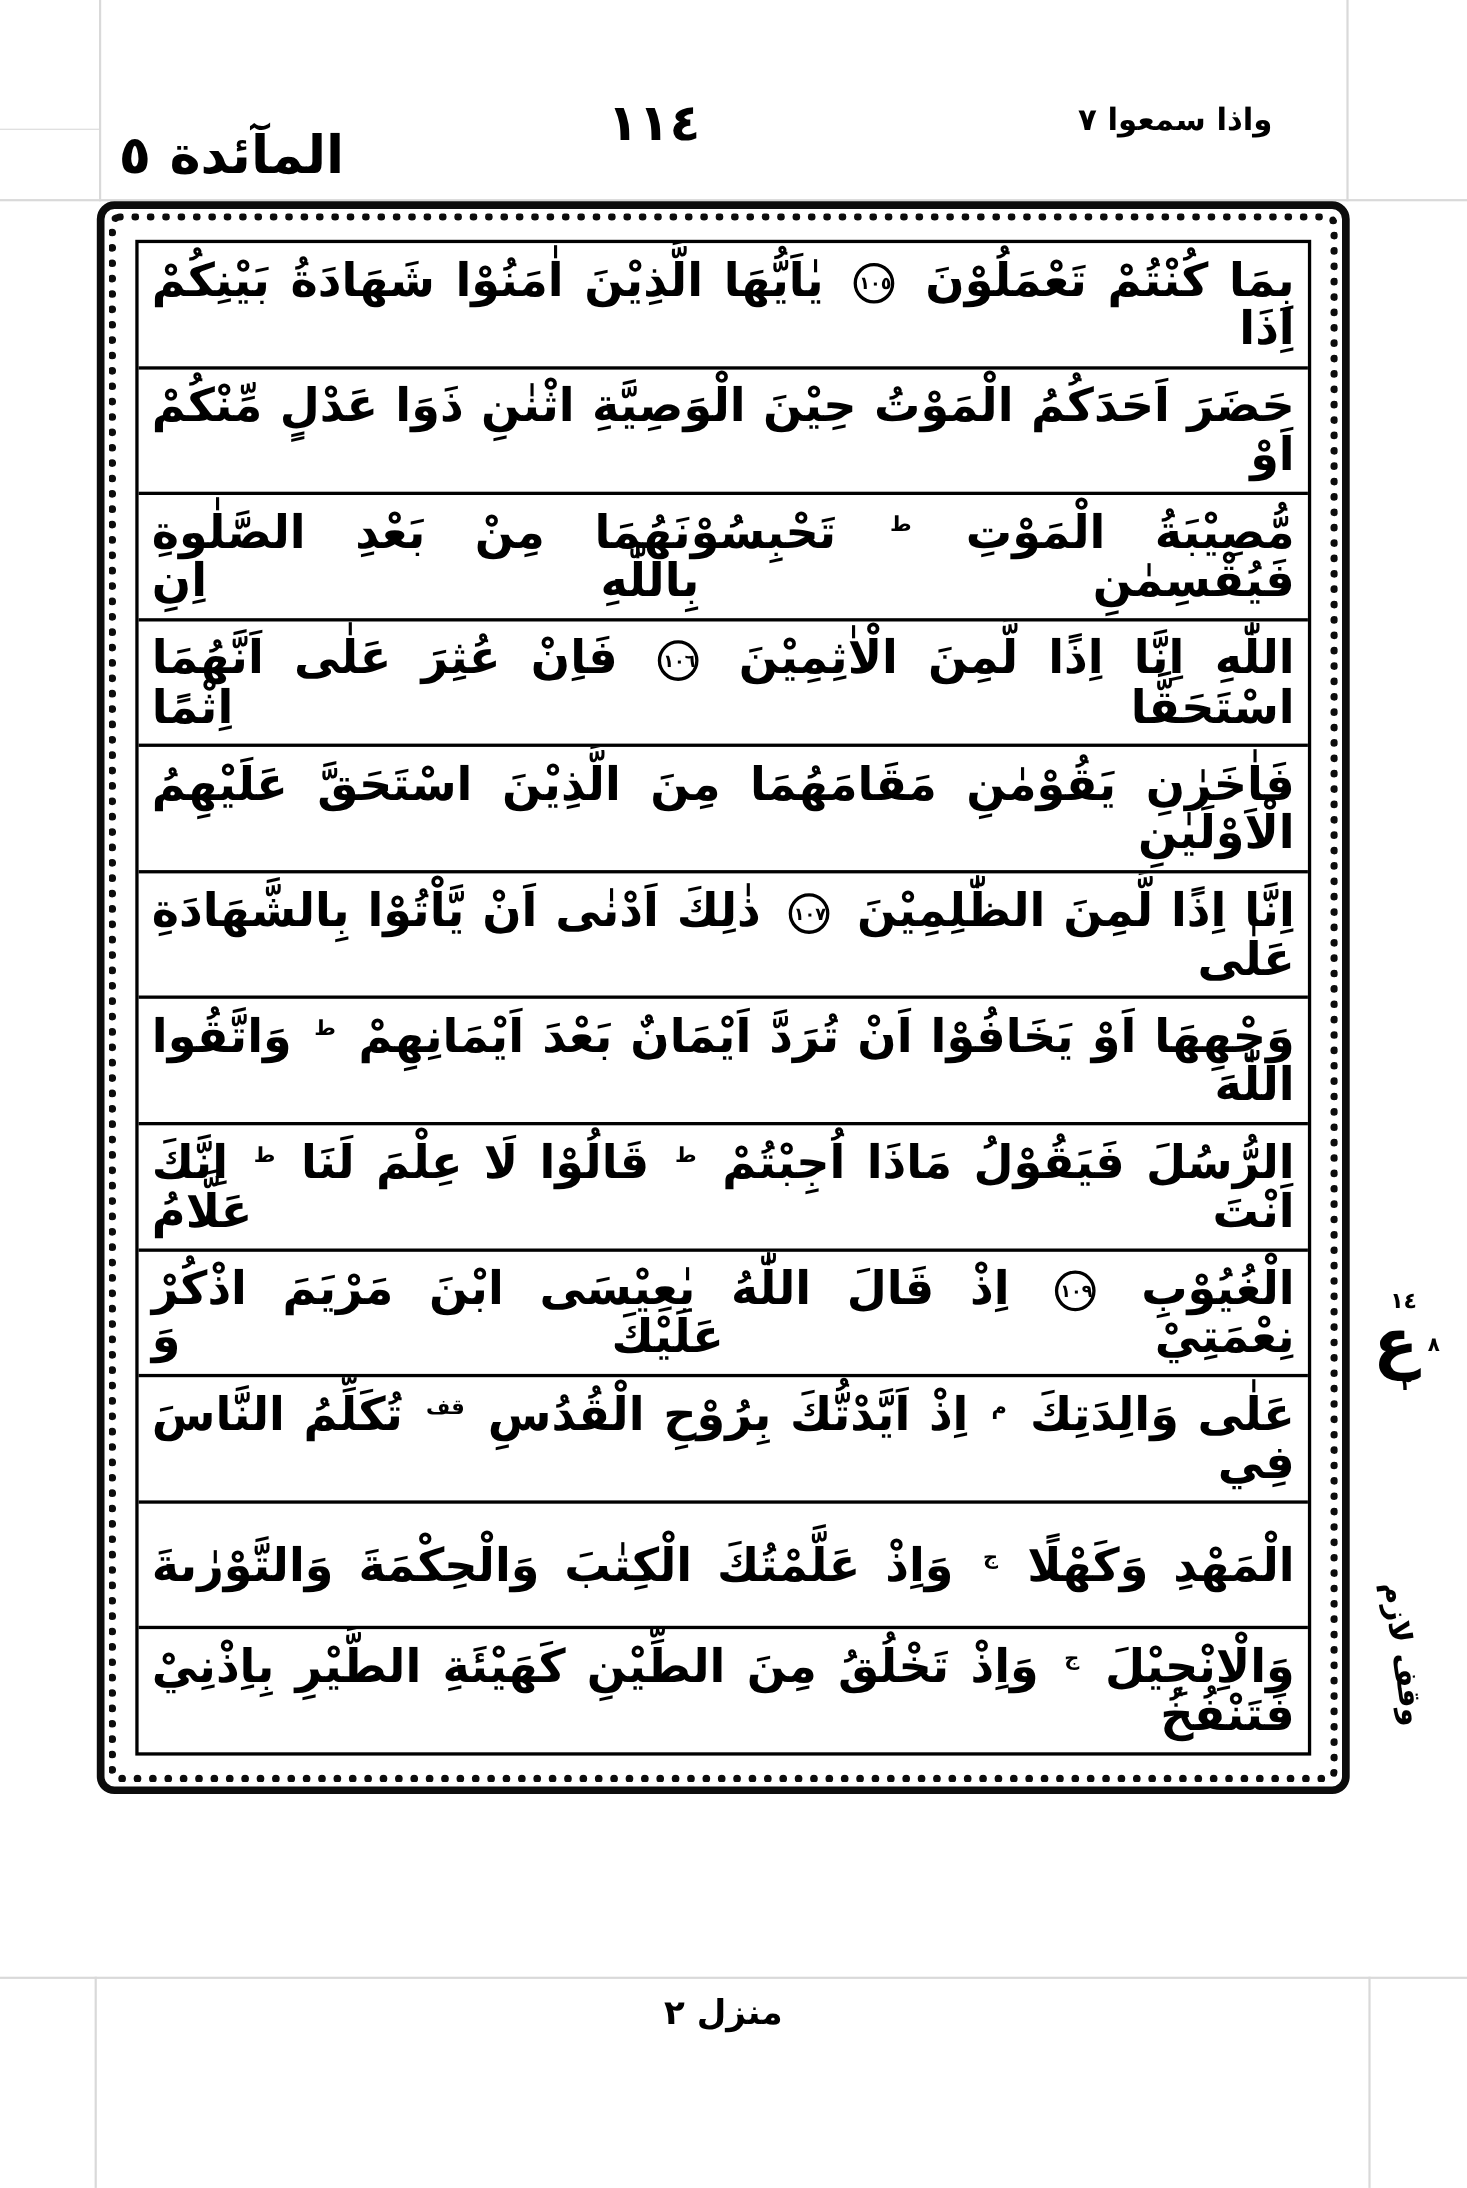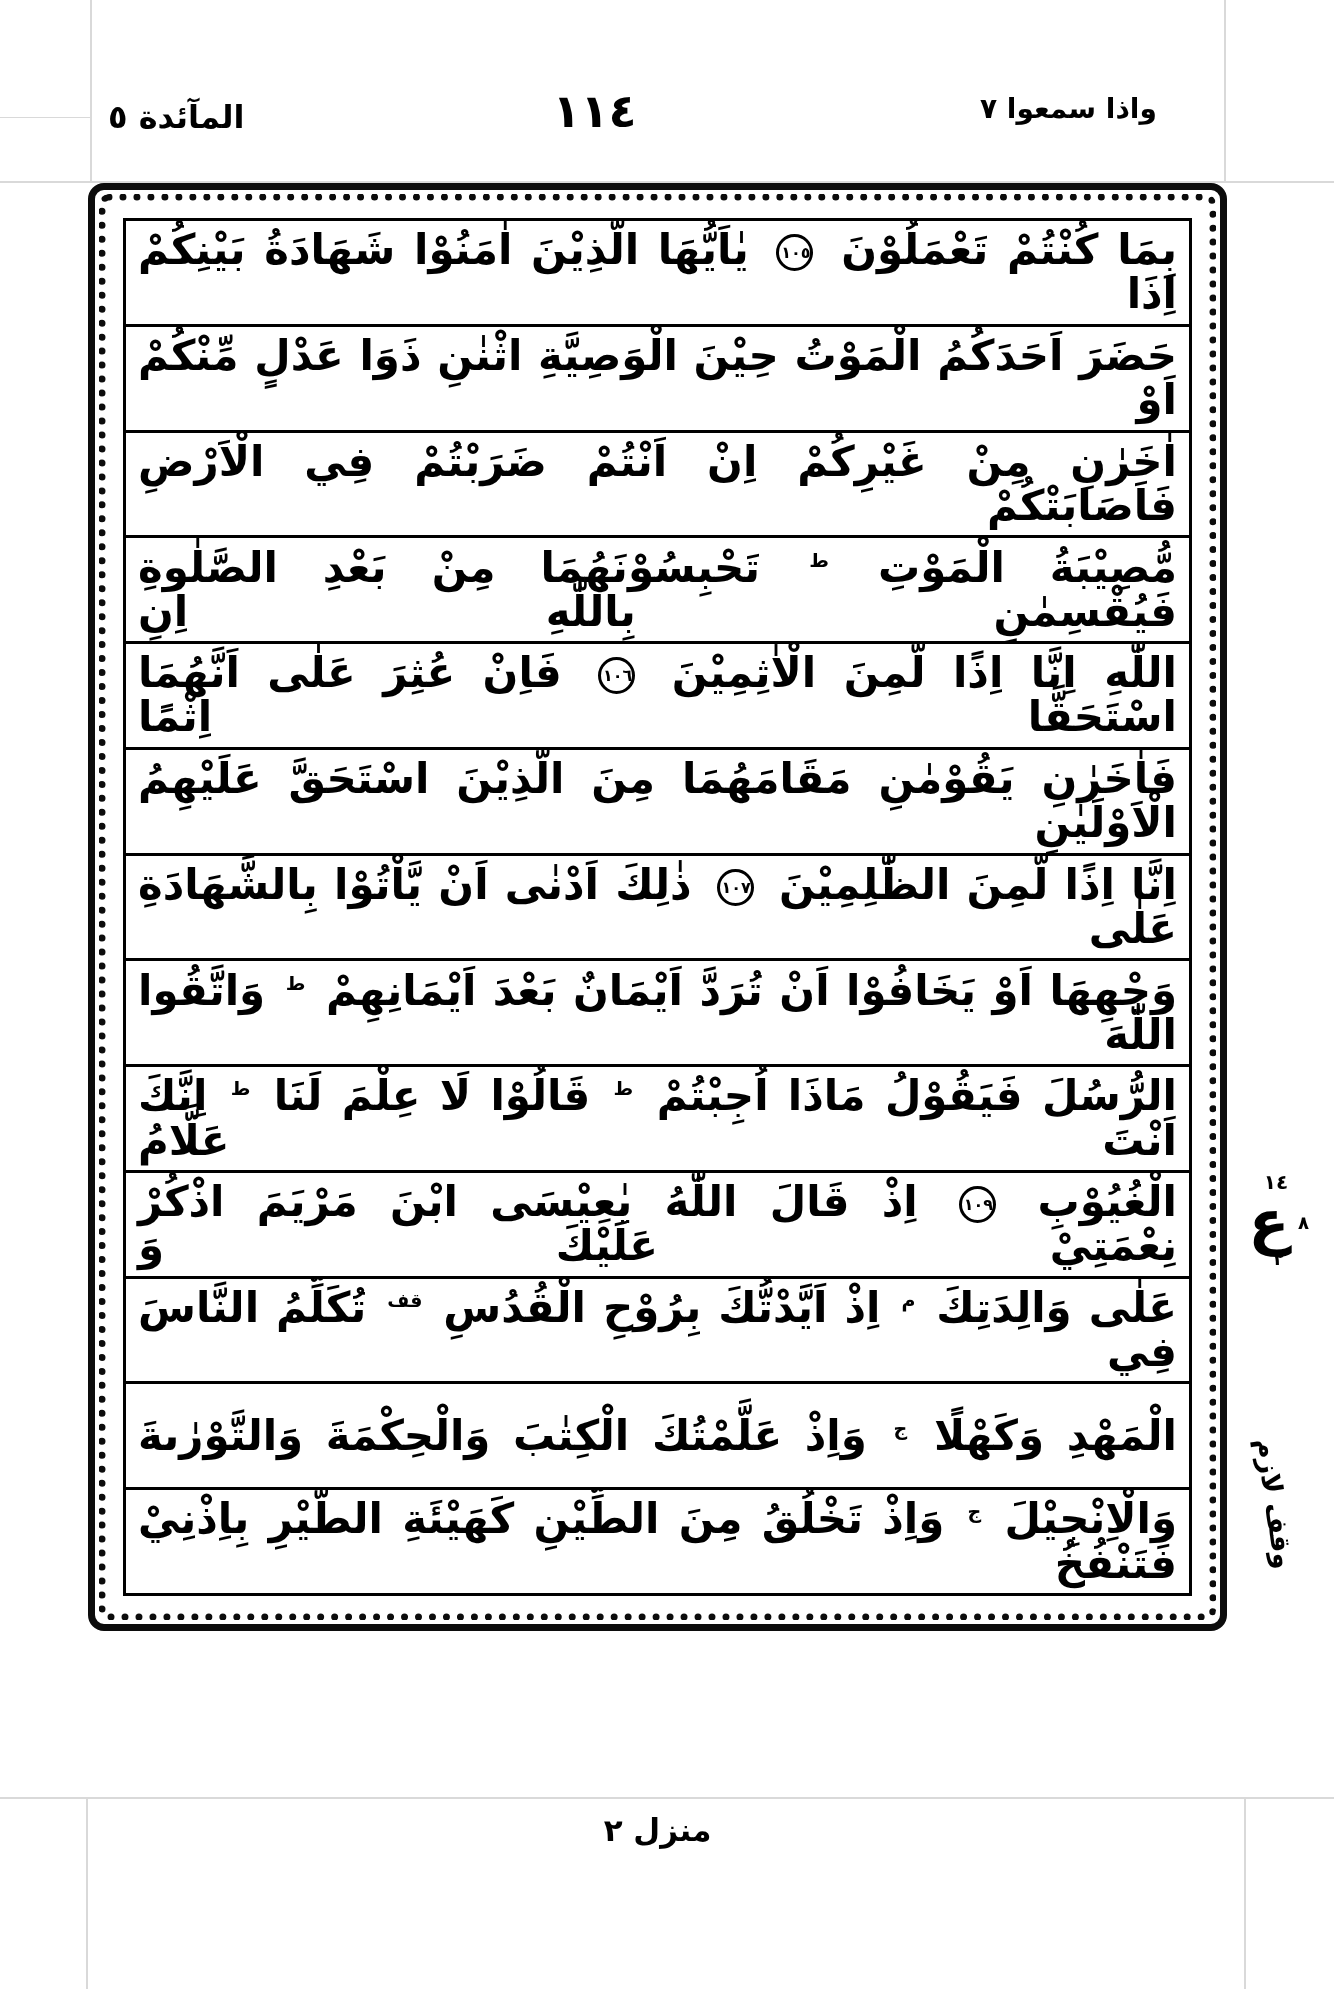--- a/index.html
+++ b/index.html
@@ -8,21 +8,21 @@
     position:relative;
     width:1334px; height:1989px;
     font-family:"DejaVu Sans", sans-serif;
     color:#000;
     overflow:hidden;
   }
   .scanline { position:absolute; background:#d9d9d9; }
 
   
   .hdr { position:absolute; font-weight:700; direction:rtl; white-space:nowrap; }
-  .surah-title { left:108px; top:98px; font-size:32px; }
+  .surah-title { left:108px; top:113px; font-size:48px; }
   .page-number { left:0; top:84px; width:1189px; text-align:center; font-size:46px; letter-spacing:2px; }
   .juz-title   { left:980px; top:92px; width:228px; text-align:left; font-size:28px; }
 
   
   .frame-outer {
     position:absolute; left:88px; top:183px; width:1139px; height:1448px;
     border:7px solid #0c0c0c; border-radius:16px; background:#fff;
   }
   .frame-beads {
     position:absolute; inset:4px;
@@ -85,23 +85,20 @@
 <div class="frame-outer">
   <div class="frame-beads">
     <div class="frame-inner">
         <div class="row">
           <div class="row-text"><span class="seg">بِمَا كُنْتُمْ تَعْمَلُوْنَ</span> <span class="ayah-marker">١٠٥</span> <span class="seg">يٰاَيُّهَا الَّذِيْنَ اٰمَنُوْا شَهَادَةُ بَيْنِكُمْ اِذَا</span> </div>
         </div>
         <div class="row">
           <div class="row-text"><span class="seg">حَضَرَ اَحَدَكُمُ الْمَوْتُ حِيْنَ الْوَصِيَّةِ اثْنٰنِ ذَوَا عَدْلٍ مِّنْكُمْ اَوْ</span> </div>
         </div>
         <div class="row">
-          <div class="row-text"><span class="seg">اٰخَرٰنِ مِنْ غَيْرِكُمْ اِنْ اَنْتُمْ ضَرَبْتُمْ فِي الْاَرْضِ فَاَصَابَتْكُمْ</span> </div>
-        </div>
-        <div class="row">
           <div class="row-text"><span class="seg">مُّصِيْبَةُ الْمَوْتِ</span> <span class="small-mark">ط</span> <span class="seg">تَحْبِسُوْنَهُمَا مِنْ بَعْدِ الصَّلٰوةِ فَيُقْسِمٰنِ بِاللّٰهِ اِنِ</span> </div>
         </div>
         <div class="row">
           <div class="row-text"><span class="seg">اللّٰهِ اِنَّا اِذًا لَّمِنَ الْاٰثِمِيْنَ</span> <span class="ayah-marker">١٠٦</span> <span class="seg">فَاِنْ عُثِرَ عَلٰى اَنَّهُمَا اسْتَحَقَّا اِثْمًا</span> </div>
         </div>
         <div class="row">
           <div class="row-text"><span class="seg">فَاٰخَرٰنِ يَقُوْمٰنِ مَقَامَهُمَا مِنَ الَّذِيْنَ اسْتَحَقَّ عَلَيْهِمُ الْاَوْلَيٰنِ</span> </div>
         </div>
         <div class="row">
           <div class="row-text"><span class="seg">اِنَّا اِذًا لَّمِنَ الظّٰلِمِيْنَ</span> <span class="ayah-marker">١٠٧</span> <span class="seg">ذٰلِكَ اَدْنٰى اَنْ يَّاْتُوْا بِالشَّهَادَةِ عَلٰى</span> </div>

